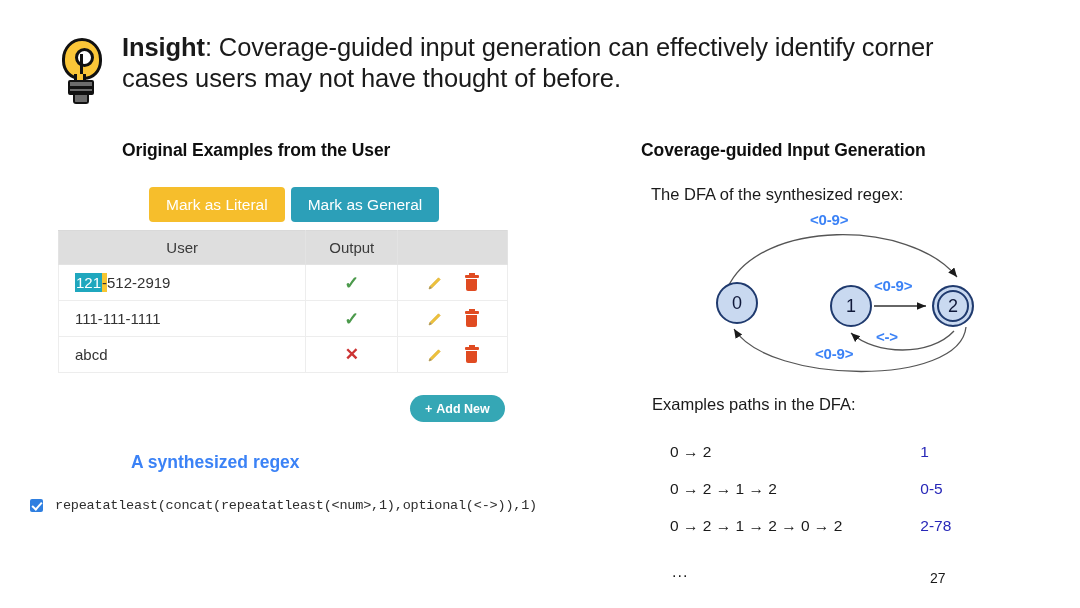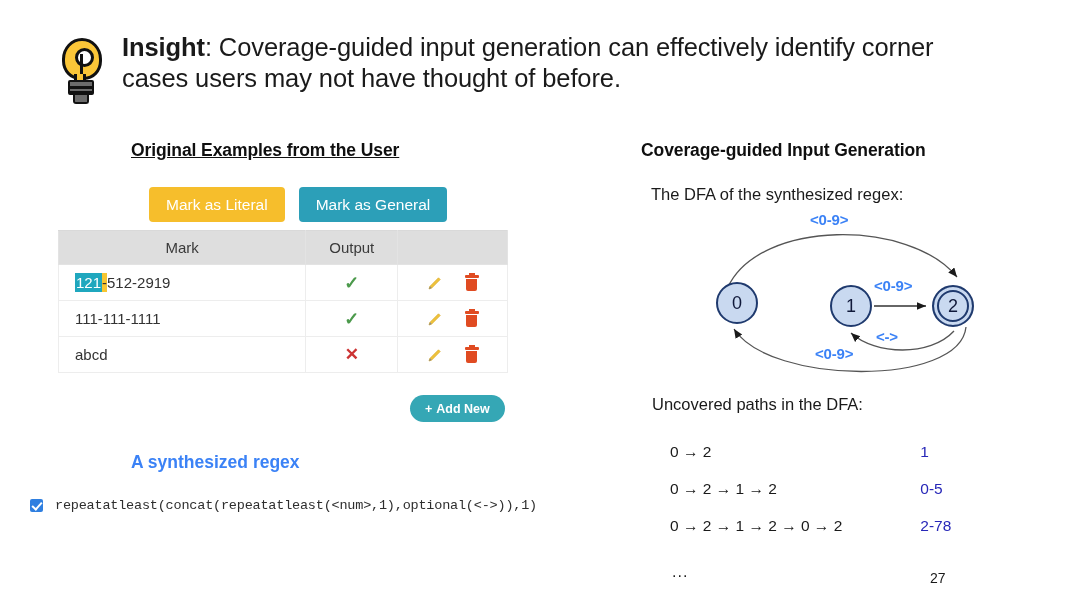--- a/index.html
+++ b/index.html
@@ -101,28 +101,28 @@
   #insight-text .bold { font-weight: bold; }
 
   
   .col-heading {
     position: absolute;
     font-weight: bold;
     font-size: 17.5px;
     color: #0f0f0f;
     letter-spacing: -0.1px;
   }
-  #left-heading  { left: 131px; top: 140px; text-decoration: underline; }
+  #left-heading  { left: 122px; top: 140px; }
   #right-heading { left: 641px; top: 140px; }
 
   
   #mark-buttons {
     position: absolute;
     left: 149px; top: 187px;
-    display: flex; gap: 14px;
+    display: flex; gap: 6px;
   }
   .mark-btn {
     height: 35px;
     padding: 0 17px;
     border: none;
     border-radius: 4px;
     color: #ffffff;
     font-size: 15.5px;
     font-family: "Liberation Sans", sans-serif;
     display: flex; align-items: center; justify-content: center;
@@ -342,21 +342,21 @@
   <div id="left-heading" class="col-heading">Original Examples from the User</div>
 
   <div id="mark-buttons">
     <button class="mark-btn literal">Mark as Literal</button>
     <button class="mark-btn general">Mark as General</button>
   </div>
 
   <table id="examples-table">
     <thead>
       <tr>
-        <th class="col-input">Mark</th>
+        <th class="col-input">User</th>
         <th class="col-output">Output</th>
         <th class="col-act"></th>
       </tr>
     </thead>
     <tbody>
       <tr>
         <td class="col-input"><span class="hl-literal">121</span><span class="hl-general">-</span><span>512-2919</span></td>
         <td class="col-output"><span class="mark-pass">✓</span></td>
         <td class="col-act">
           <div class="act-cell">
@@ -446,21 +446,21 @@
     <div class="dfa-node" id="dfa-node-0">0</div>
     <div class="dfa-node" id="dfa-node-1">1</div>
     <div class="dfa-node accepting" id="dfa-node-2">2</div>
 
     <div class="dfa-label" id="dfa-label-top">&lt;0-9&gt;</div>
     <div class="dfa-label" id="dfa-label-mid">&lt;0-9&gt;</div>
     <div class="dfa-label" id="dfa-label-dash">&lt;-&gt;</div>
     <div class="dfa-label" id="dfa-label-bottom">&lt;0-9&gt;</div>
   </div>
 
-  <div id="paths-caption">Uncovered paths in the DFA:</div>
+  <div id="paths-caption">Examples paths in the DFA:</div>
 
   <table id="paths-table">
     <tbody>
       <tr>
         <td>0 → 2</td>
         <td class="value">1</td>
       </tr>
       <tr>
         <td>0 → 2 → 1 → 2</td>
         <td class="value">0-5</td>

